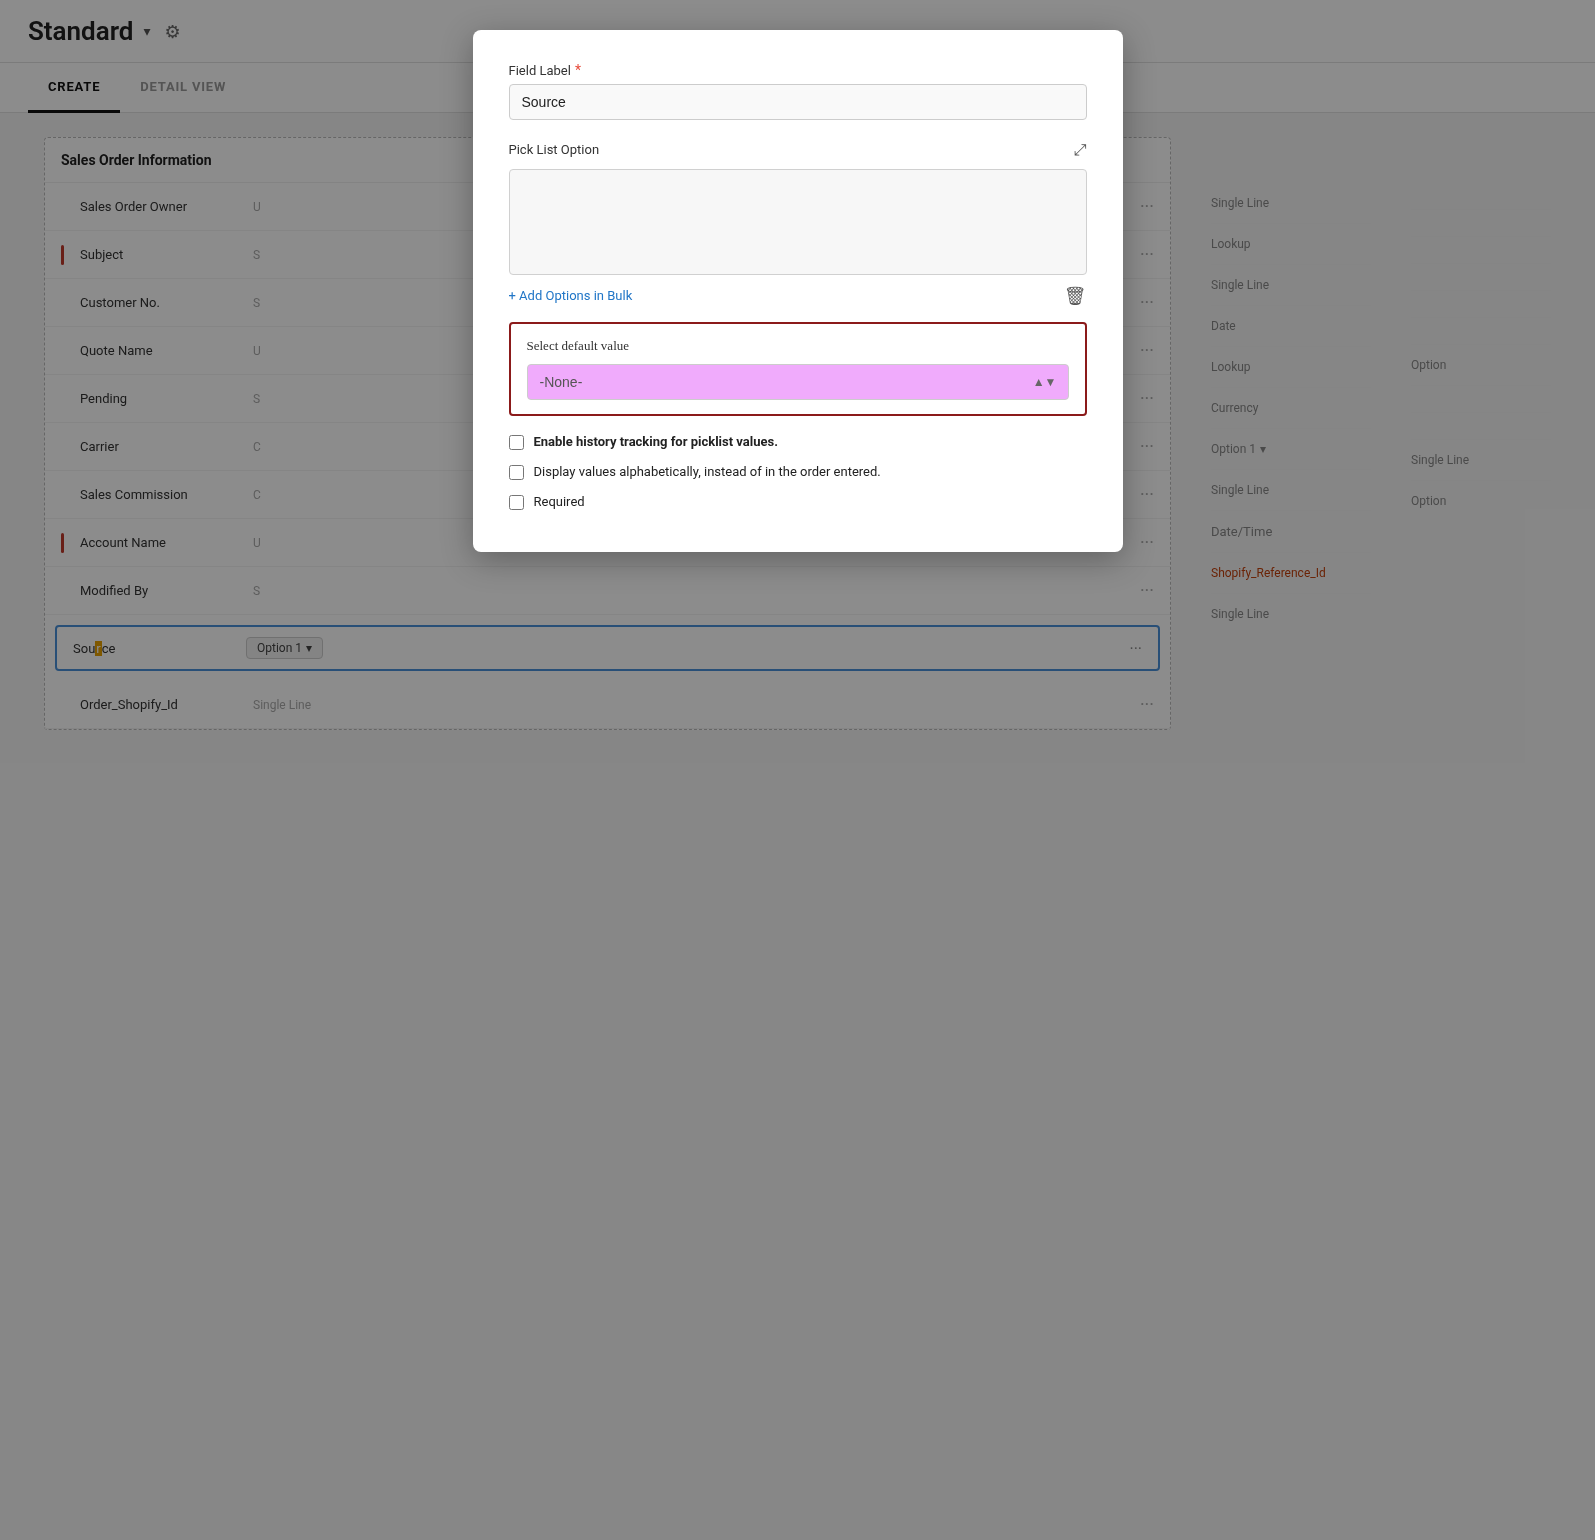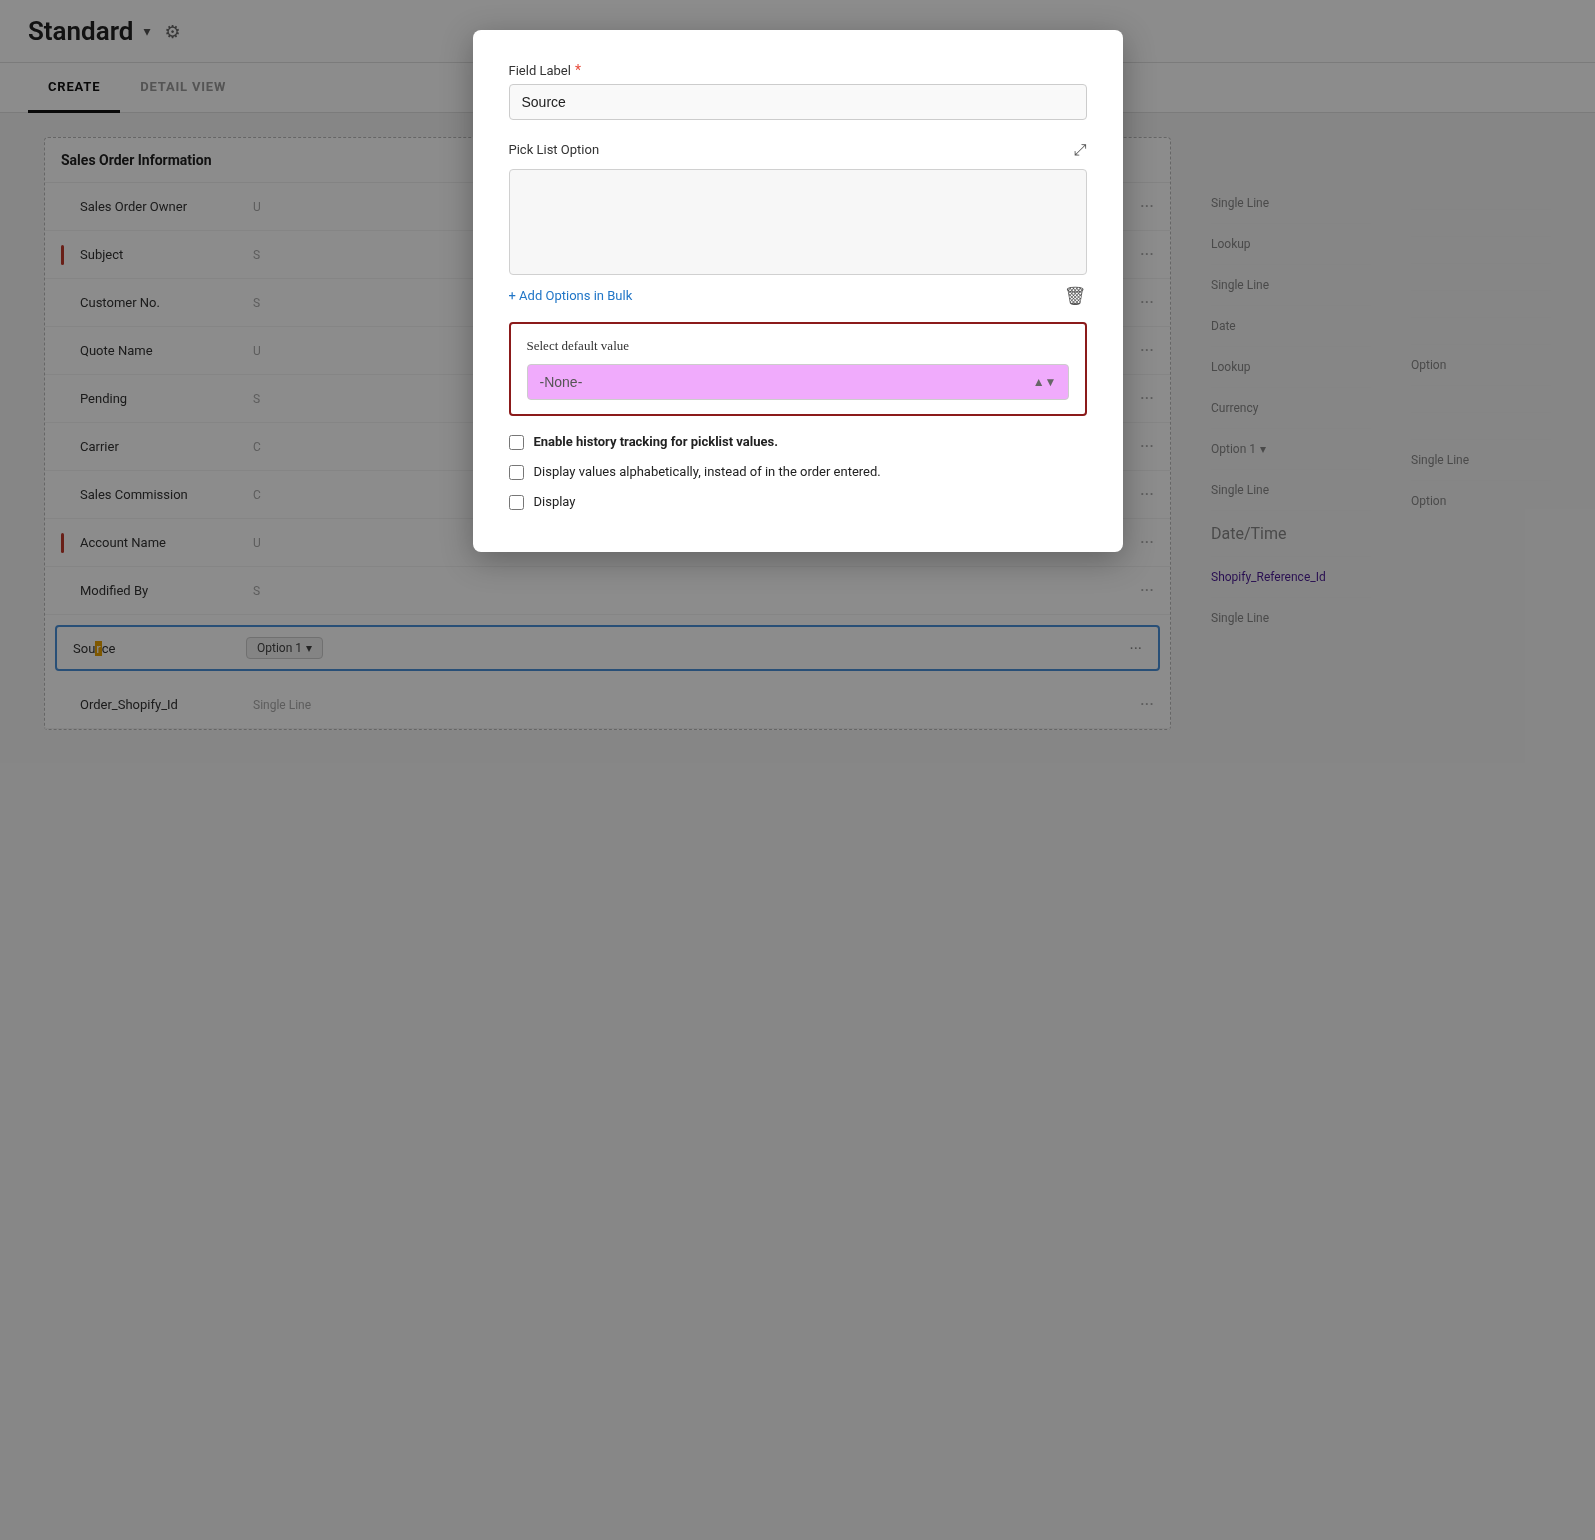--- a/index.html
+++ b/index.html
@@ -489,23 +489,23 @@
 
     <div style="width: 160px; padding-top: 46px;">
       <div style="padding: 13px 0; font-size:12px;color:#888;border-bottom:1px solid #f2f2f2;">Single Line</div>
       <div style="padding: 13px 0; font-size:12px;color:#888;border-bottom:1px solid #f2f2f2;">Lookup</div>
       <div style="padding: 13px 0; font-size:12px;color:#888;border-bottom:1px solid #f2f2f2;">Single Line</div>
       <div style="padding: 13px 0; font-size:12px;color:#888;border-bottom:1px solid #f2f2f2;">Date</div>
       <div style="padding: 13px 0; font-size:12px;color:#888;border-bottom:1px solid #f2f2f2;">Lookup</div>
       <div style="padding: 13px 0; font-size:12px;color:#888;border-bottom:1px solid #f2f2f2;">Currency</div>
       <div style="padding: 13px 0; font-size:12px;color:#888;border-bottom:1px solid #f2f2f2; display:flex;align-items:center;gap:4px;">Option 1 <span>▾</span></div>
       <div style="padding: 13px 0; font-size:12px;color:#888;border-bottom:1px solid #f2f2f2;">Single Line</div>
-      <div style="padding: 13px 0; font-size:16px;color:#888;border-bottom:1px solid #f2f2f2;">Date/Time</div>
-
-      <div style="padding: 13px 0; font-size:12px;color:#4c1d95;border-bottom:1px solid #f2f2f2;">Shopify_Reference_Id</div>
+      <div style="padding: 13px 0; font-size:13px;color:#888;border-bottom:1px solid #f2f2f2;">Date/Time</div>
+
+      <div style="padding: 13px 0; font-size:12px;color:#c2410c;border-bottom:1px solid #f2f2f2;">Shopify_Reference_Id</div>
       <div style="padding: 13px 0; font-size:12px;color:#888;">Single Line</div>
     </div>
 
     <div style="width: 140px; padding-top: 46px;">
       <div style="padding: 13px 0; font-size:12px;color:#888;border-bottom:1px solid #f2f2f2;"></div>
       <div style="padding: 13px 0; font-size:12px;color:#888;border-bottom:1px solid #f2f2f2;"></div>
       <div style="padding: 13px 0; font-size:12px;color:#888;border-bottom:1px solid #f2f2f2;"></div>
       <div style="padding: 13px 0; font-size:12px;color:#888;border-bottom:1px solid #f2f2f2;"></div>
       <div style="padding: 13px 0; font-size:12px;color:#888;border-bottom:1px solid #f2f2f2;"></div>
       <div style="padding: 13px 0; font-size:12px;color:#888;border-bottom:1px solid #f2f2f2;"></div>
@@ -559,16 +559,16 @@
   <div class="checkbox-group">
     <input type="checkbox" class="checkbox-input" style="">
     <label class="checkbox-label bold">Enable history tracking for picklist values.</label>
   </div>
   <div class="checkbox-group">
     <input type="checkbox" class="checkbox-input" style="">
     <label class="checkbox-label">Display values alphabetically, instead of in the order entered.</label>
   </div>
   <div class="checkbox-group">
     <input type="checkbox" class="checkbox-input" style="">
-    <label class="checkbox-label">Display</label>
+    <label class="checkbox-label">Required</label>
   </div>
 
 </div>
 
 </body></html>

